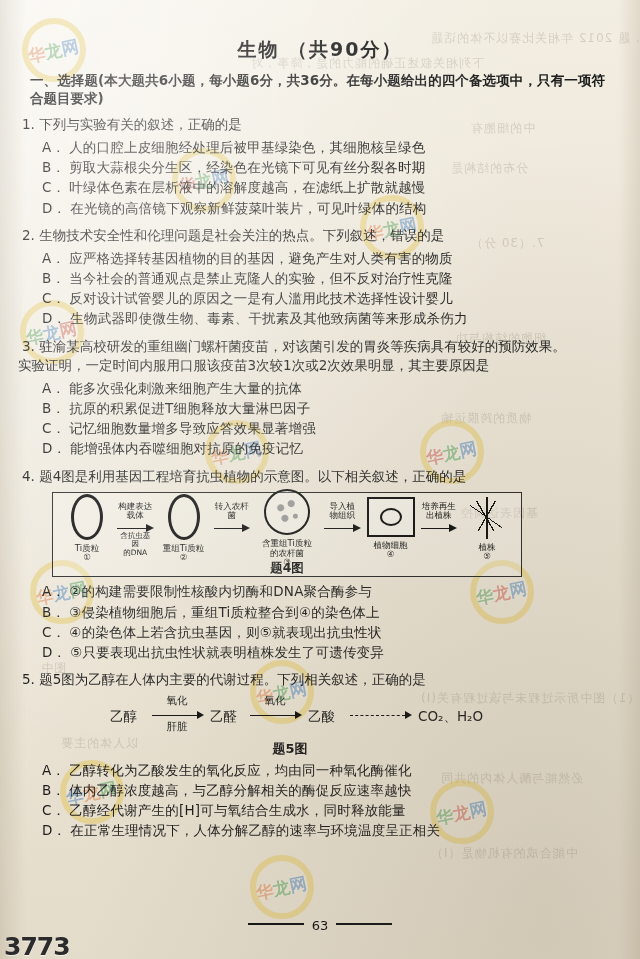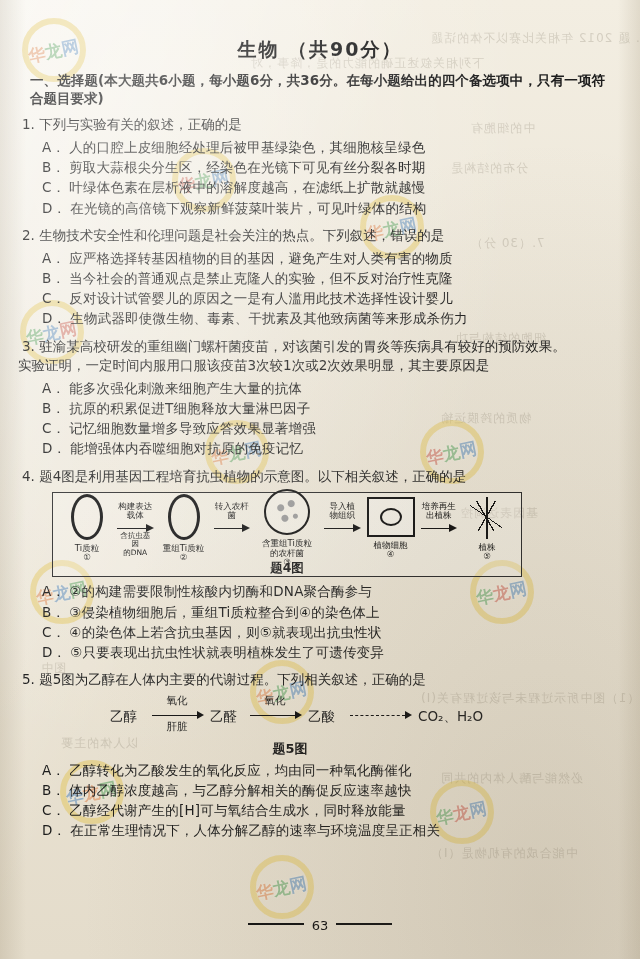--- a/index.html
+++ b/index.html
@@ -502,15 +502,16 @@
 
     <div class="footer">
       <span class="rule"></span><span>63</span><span class="rule"></span>
     </div>
 
   </div>
 
   <div id="vignette"></div>
 
   <div id="badge">
+    <div class="b1">3773</div>
   </div>
 
 </div>
 
 </body></html>

